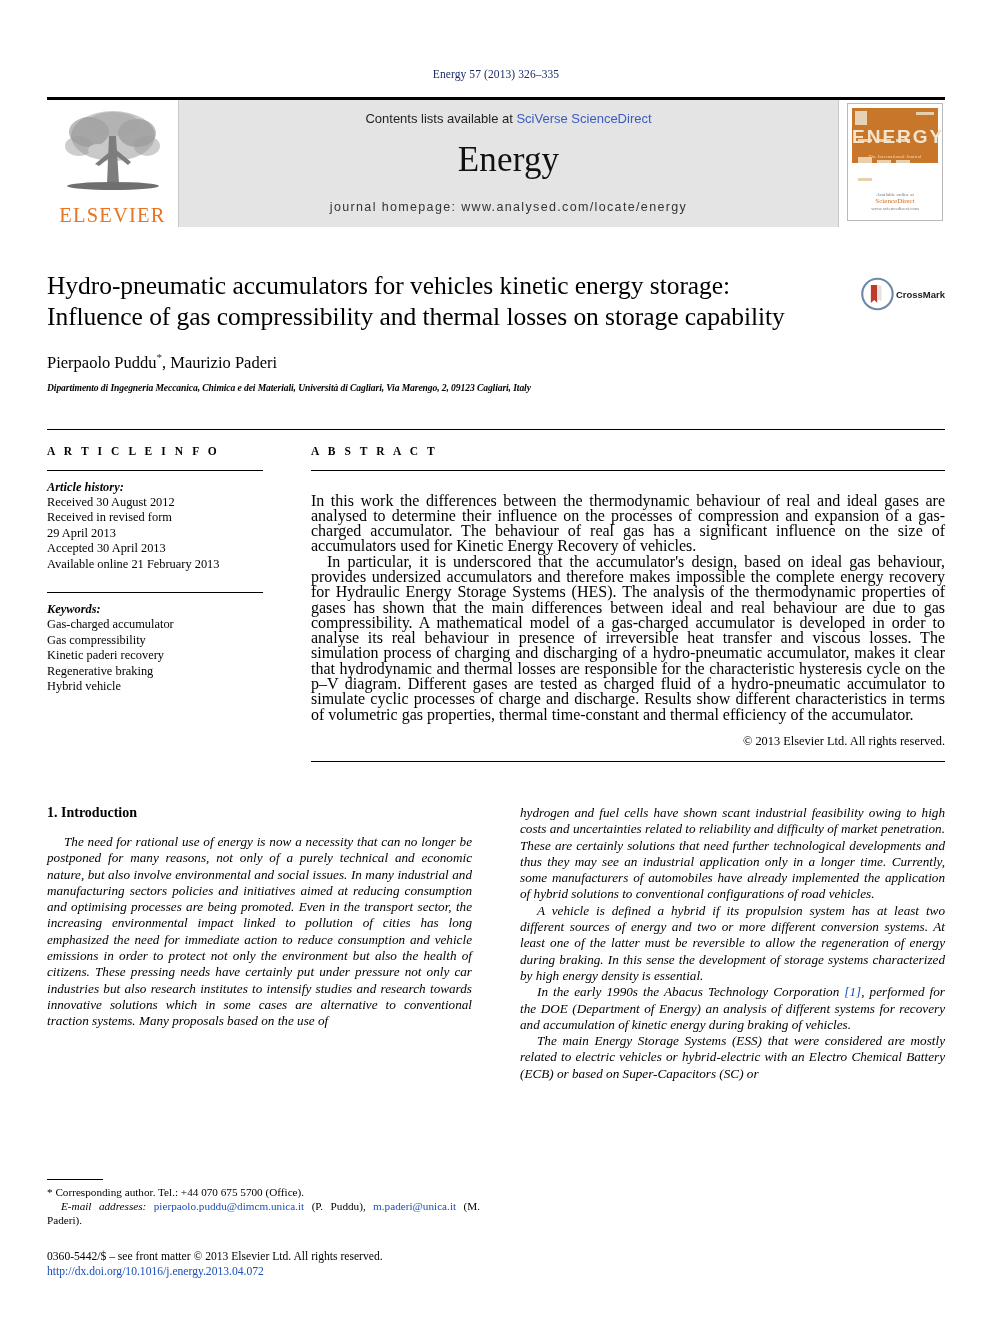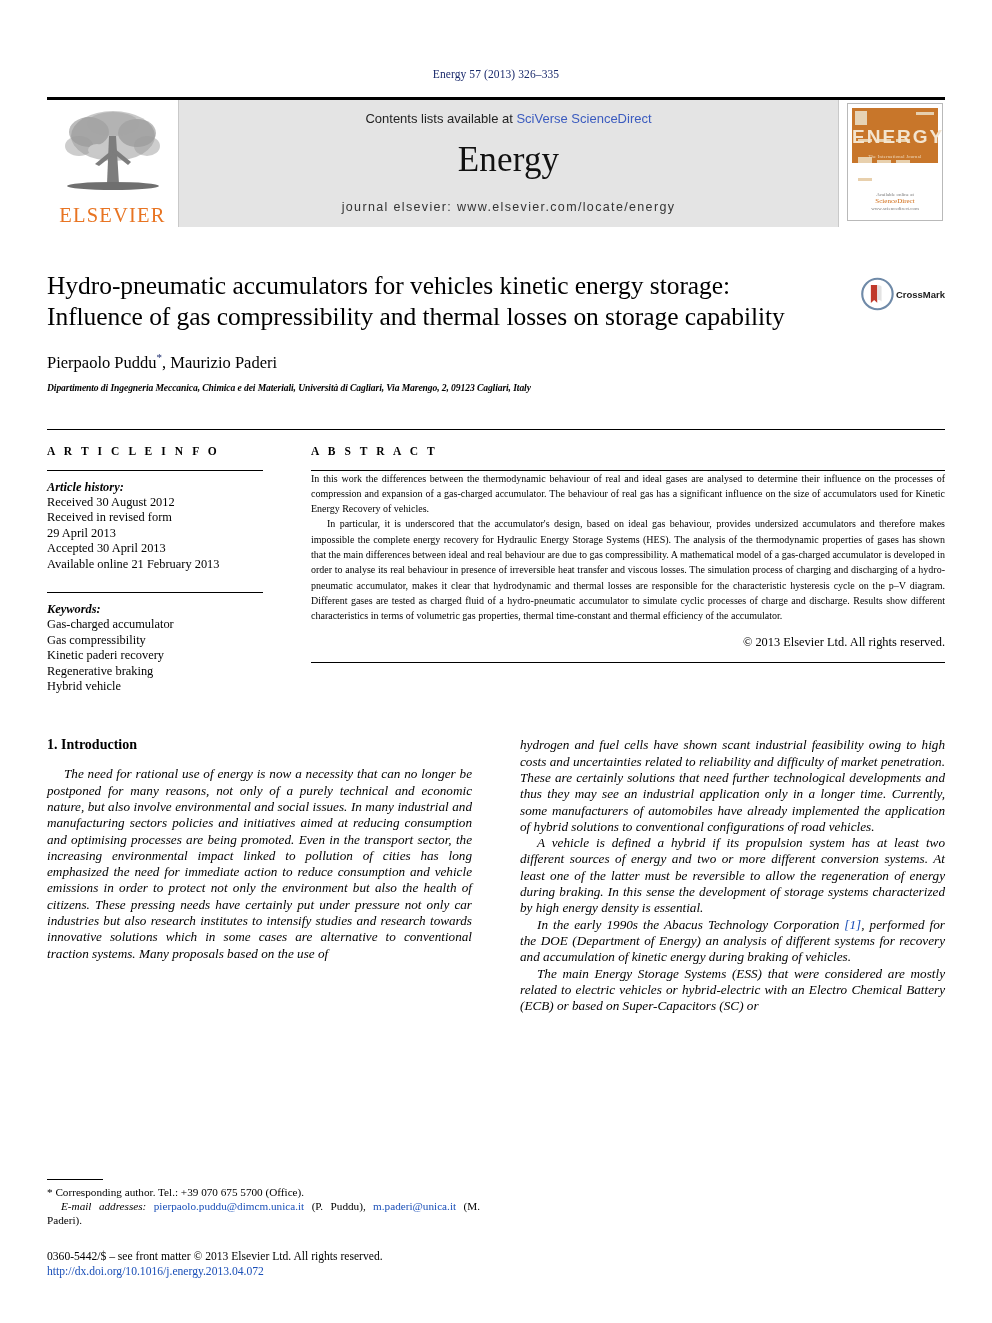--- a/index.html
+++ b/index.html
@@ -255,24 +255,24 @@
   .hist-block .lbl, .kw-block .lbl {
     font-style: italic;
     font-weight: bold;
   }
   .kw-sep {
     border-top: 1px solid #000;
     margin-top: 20px;
   }
   .abstract-body {
     font-family: "Liberation Serif", serif;
-    font-size: 10px;
+    font-size: 16px;
     line-height: 15.3px;
     text-align: justify;
-    margin-top: 0;
+    margin-top: 22px;
   }
   .abstract-body p { margin: 0; }
   .abstract-body p + p { text-indent: 16px; }
   .copyright {
     text-align: right;
     font-family: "Liberation Serif", serif;
     font-size: 12.4px;
     margin-top: 12px;
   }
   .rule-close {
@@ -361,21 +361,21 @@
         </g>
       </svg>
       <div class="elsevier-word">ELSEVIER</div>
     </div>
 
     <div class="masthead-center">
       <div class="contents-line">
         <span>Contents lists available at </span><span class="sd-link">SciVerse ScienceDirect</span>
       </div>
       <div class="journal-name">Energy</div>
-      <div class="homepage-line">journal elsevier: www.elsevier.com/locate/energy</div>
+      <div class="homepage-line">journal homepage: www.analysed.com/locate/energy</div>
     </div>
 
     <div class="masthead-cover">
       <div class="cover-card">
         <div class="cover-band">
           <span class="cv-corner"></span>
           <span class="cv-tiny"></span>
           <div class="cover-row" style="top:20px;"><i></i><i></i><i></i><i></i></div>
           <div class="cover-energy">ENERGY</div>
           <div class="cover-row" style="top:41px;"><i></i><i></i><i></i><i></i></div>
@@ -466,21 +466,21 @@
         <p>A vehicle is defined a hybrid if its propulsion system has at least two different sources of energy and two or more different conversion systems. At least one of the latter must be reversible to allow the regeneration of energy during braking. In this sense the development of storage systems characterized by high energy density is essential.</p>
         <p><span>In the early 1990s the Abacus Technology Corporation </span><span class="cite">[1]</span><span>, performed for the DOE (Department of Energy) an analysis of different systems for recovery and accumulation of kinetic energy during braking of vehicles.</span></p>
         <p>The main Energy Storage Systems (ESS) that were considered are mostly related to electric vehicles or hybrid-electric with an Electro Chemical Battery (ECB) or based on Super-Capacitors (SC) or</p>
       </div>
     </div>
   </div>
 
   <div class="footnote-area">
     <div class="fn-rule"></div>
     <div class="footnote">
-      <div class="star">* Corresponding author. Tel.: +39 070 675 5700 (Office).</div>
+      <div class="star">* Corresponding author. Tel.: +44 070 675 5700 (Office).</div>
       <div>
         <span style="padding-left:14px" class="em-lbl">E-mail addresses:</span>
         <span class="mail">pierpaolo.puddu@dimcm.unica.it</span><span> (P. Puddu), </span><span class="mail">m.paderi@unica.it</span><span> (M. Paderi).</span>
       </div>
     </div>
     <div class="imprint">
       <div>0360-5442/$ – see front matter © 2013 Elsevier Ltd. All rights reserved.</div>
       <div class="doi">http://dx.doi.org/10.1016/j.energy.2013.04.072</div>
     </div>
   </div>

